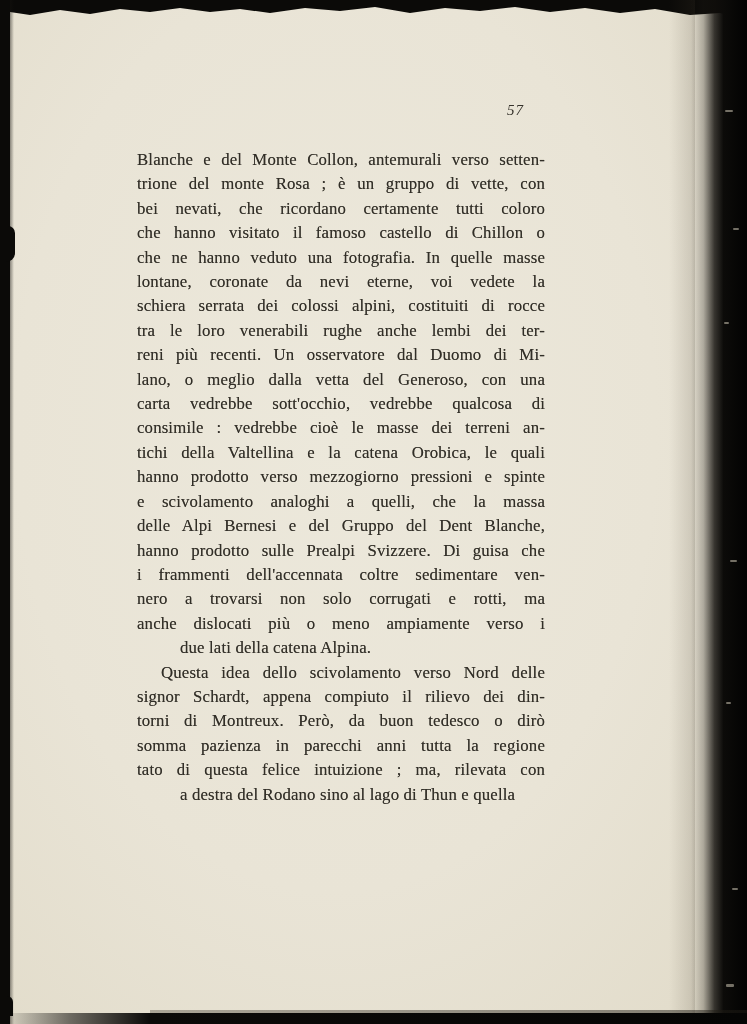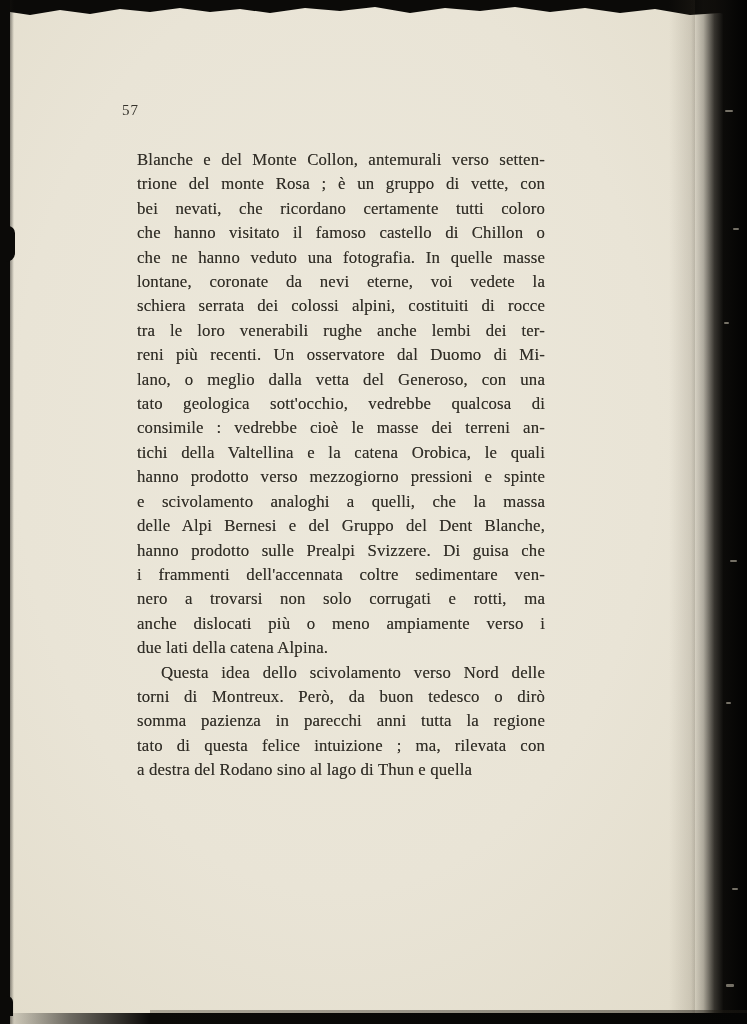--- a/index.html
+++ b/index.html
@@ -89,43 +89,46 @@
     background: rgba(205,198,180,0.55);
     border-radius: 1px;
   }
 
   
   .page-number {
     position: absolute;
     top: 102px;
     left: 122px;
     width: 402px;
+    text-align: right;
     font-size: 15px;
     color: #35322b;
     letter-spacing: 1px;
+    font-style: italic;
   }
   .text-block {
     position: absolute;
     top: 148px;
     left: 137px;
     width: 408px;
     color: #312e27;
     font-size: 16.8px;
     line-height: 24.4px;
     letter-spacing: 0.15px;
     text-shadow: 0 0 0.4px rgba(45,42,35,0.55);
   }
   .paragraph { margin: 0; }
   .line {
     text-align: justify;
     text-align-last: justify;
     white-space: normal;
   }
   .line.last {
     text-align-last: left;
+    margin-left: 43px;
   }
   .paragraph.indent .line:first-child {
     text-indent: 24px;
   }
 </style>
 </head>
 <body>
 
 <div class="scan">
 
@@ -158,34 +161,35 @@
         <div class="line">Blanche e del Monte Collon, antemurali verso setten-</div>
         <div class="line">trione del monte Rosa ; è un gruppo di vette, con</div>
         <div class="line">bei nevati, che ricordano certamente tutti coloro</div>
         <div class="line">che hanno visitato il famoso castello di Chillon o</div>
         <div class="line">che ne hanno veduto una fotografia. In quelle masse</div>
         <div class="line">lontane, coronate da nevi eterne, voi vedete la</div>
         <div class="line">schiera serrata dei colossi alpini, costituiti di rocce</div>
         <div class="line">tra le loro venerabili rughe anche lembi dei ter-</div>
         <div class="line">reni più recenti. Un osservatore dal Duomo di Mi-</div>
         <div class="line">lano, o meglio dalla vetta del Generoso, con una</div>
-        <div class="line">tato geologica sott'occhio, vedrebbe qualcosa di</div>
+        <div class="line">carta vedrebbe sott'occhio, vedrebbe qualcosa di</div>
         <div class="line">consimile : vedrebbe cioè le masse dei terreni an-</div>
         <div class="line">tichi della Valtellina e la catena Orobica, le quali</div>
         <div class="line">hanno prodotto verso mezzogiorno pressioni e spinte</div>
         <div class="line">e scivolamento analoghi a quelli, che la massa</div>
         <div class="line">delle Alpi Bernesi e del Gruppo del Dent Blanche,</div>
         <div class="line">hanno prodotto sulle Prealpi Svizzere. Di guisa che</div>
         <div class="line">i frammenti dell'accennata coltre sedimentare ven-</div>
         <div class="line">nero a trovarsi non solo corrugati e rotti, ma</div>
         <div class="line">anche dislocati più o meno ampiamente verso i</div>
         <div class="line last">due lati della catena Alpina.</div>
       </div>
       <div class="paragraph indent">
         <div class="line">Questa idea dello scivolamento verso Nord delle</div>
+        <div class="line">signor Schardt, appena compiuto il rilievo dei din-</div>
         <div class="line">torni di Montreux. Però, da buon tedesco o dirò</div>
         <div class="line">somma pazienza in parecchi anni tutta la regione</div>
         <div class="line">tato di questa felice intuizione ; ma, rilevata con</div>
         <div class="line last">a destra del Rodano sino al lago di Thun e quella</div>
       </div>
     </div>
 
 </div>
 
 </body></html>

